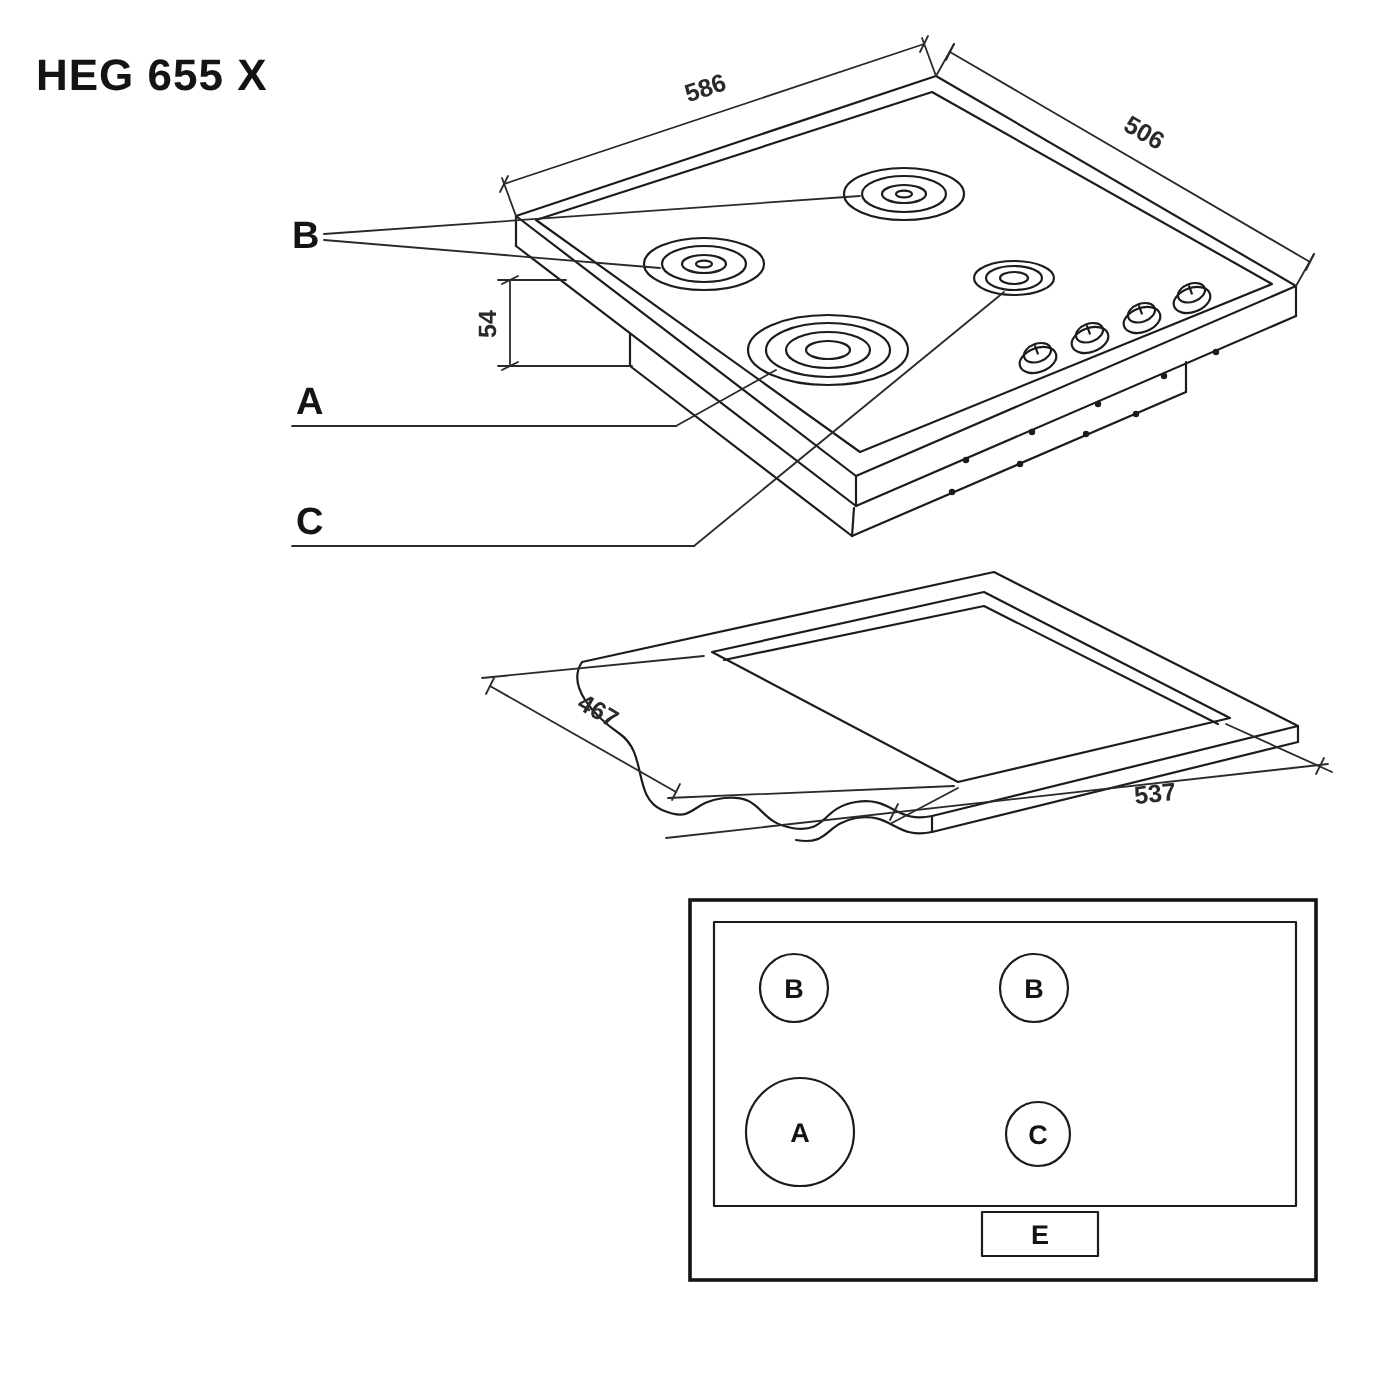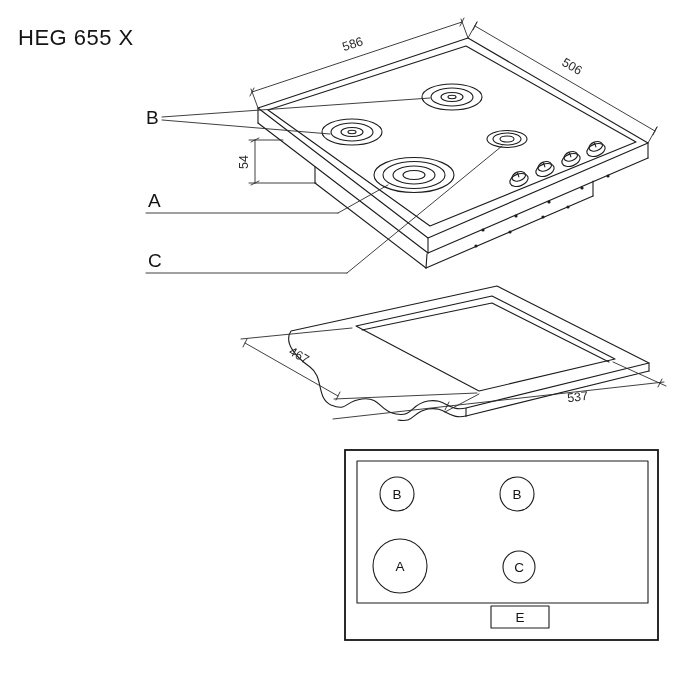--- a/index.html
+++ b/index.html
@@ -1,16 +1,16 @@
 <!DOCTYPE html>
 <html><head>
 <meta charset="utf-8">
 <style>
   html,body{margin:0;padding:0;background:#ffffff;}
-  .canvas{position:relative;width:700px;height:700px;background:#ffffff;overflow:hidden;}
+  .canvas{position:relative;width:700px;height:700px;background:#ffffff;overflow:hidden;font-weight:bold;}
   svg{display:block;}
   text{font-family:"Liberation Sans", sans-serif; fill:#141414;}
   .title{font-size:22px; letter-spacing:.5px;}
   .dim{font-size:12.5px; fill:#2a2a2a;}
   .lbl{font-size:19px;}
   .schem{font-size:13.5px;}
   .s{stroke:#1c1c1c; fill:none; stroke-width:1.1; stroke-linecap:round; stroke-linejoin:round;}
   .thin{stroke:#2a2a2a; fill:none; stroke-width:0.9; stroke-linecap:round;}
   .thick{stroke:#141414; fill:none; stroke-width:1.8;}
   .dot{fill:#1c1c1c; stroke:none;}

